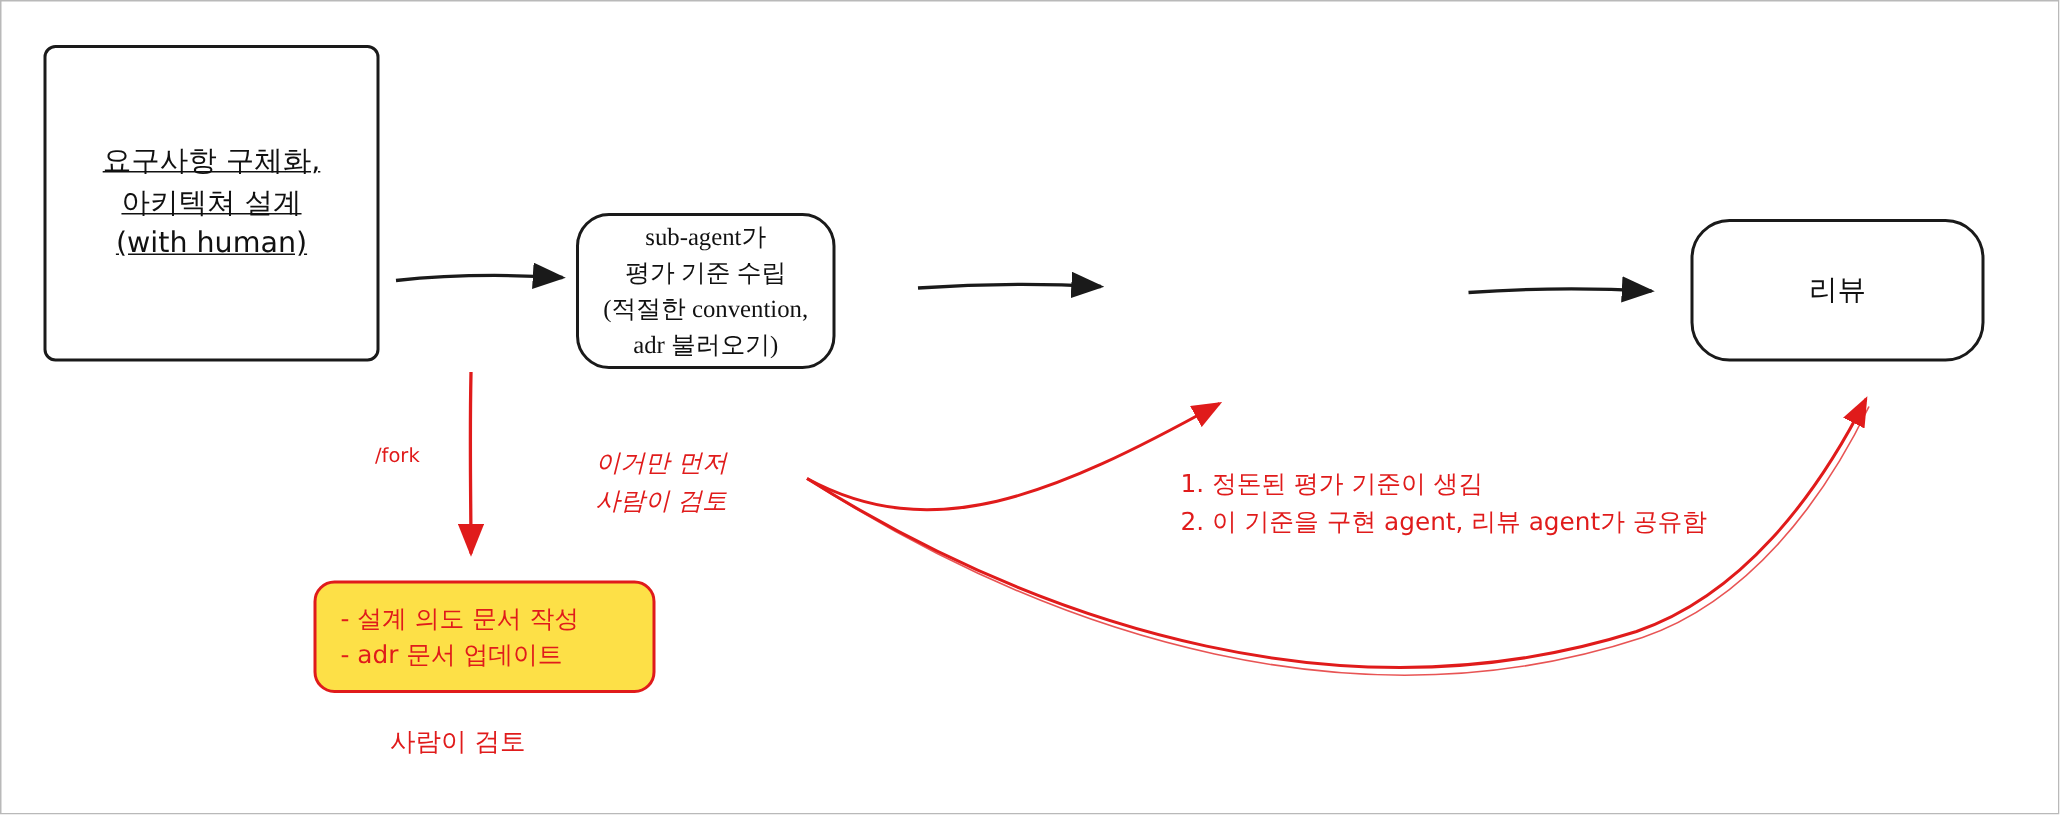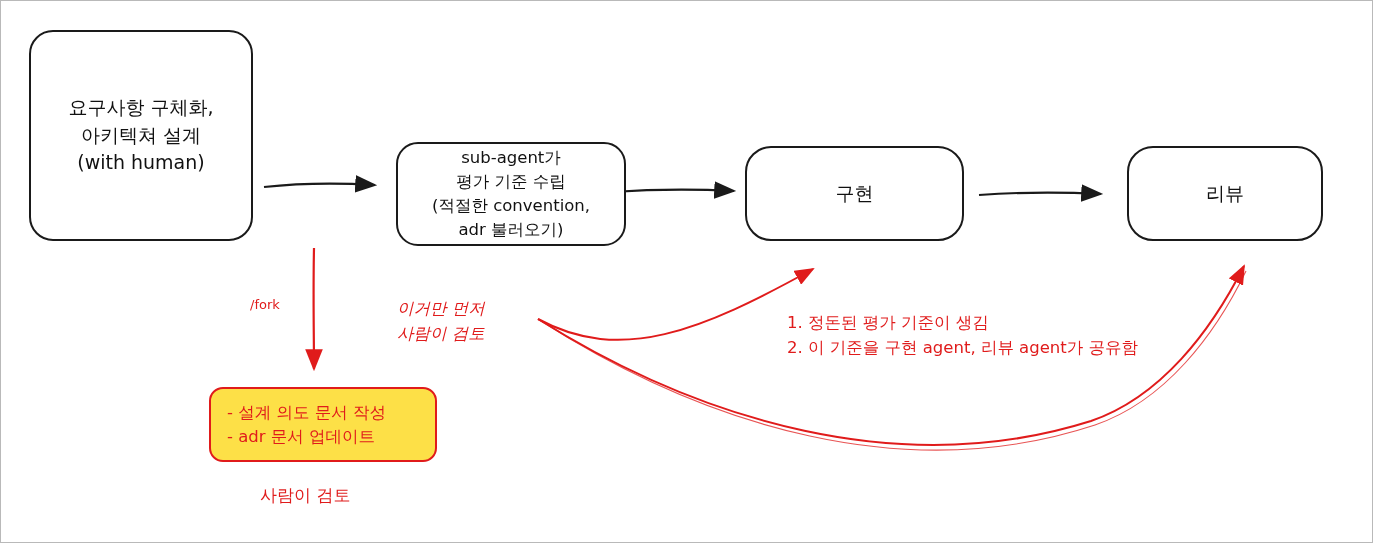--- a/index.html
+++ b/index.html
@@ -43,26 +43,28 @@
   }
   .node-red {
     border: 2px solid #e01b1b;
     border-radius: 14px;
     background: #fde047;
     color: #e01b1b;
   }
   #node-requirements {
     left: 28px; top: 29px; width: 224px; height: 211px;
     font-size: 19px;
-    border-radius: 24px;
+    border-radius: 8px;
+    text-decoration: underline;
   }
   #node-subagent {
-    left: 395px; top: 141px; width: 230px; height: 104px;
+    left: 383px; top: 141px; width: 173px; height: 104px;
     font-size: 16.5px;
     border-radius: 22px;
+    font-family: Liberation Serif, serif;
   }
   #node-implement {
     left: 744px; top: 145px; width: 219px; height: 95px;
     font-size: 19px;
   }
   #node-review {
     left: 1126px; top: 145px; width: 196px; height: 95px;
     font-size: 19px;
   }
   #node-docs {
@@ -137,21 +139,20 @@
 
   <div class="node node-black" id="node-requirements">요구사항 구체화,
 아키텍쳐 설계
 (with human)</div>
 
   <div class="node node-black" id="node-subagent">sub-agent가
 평가 기준 수립
 (적절한 convention,
 adr 불러오기)</div>
 
-  <div class="node node-black" id="node-implement">구현</div>
 
   <div class="node node-black" id="node-review">리뷰</div>
 
   <div class="node node-red" id="node-docs">- 설계 의도 문서 작성
 - adr 문서 업데이트</div>
 
   <div class="caption" id="caption-fork">/fork</div>
 
 
   <div class="caption" id="caption-review-first">이거만 먼저

